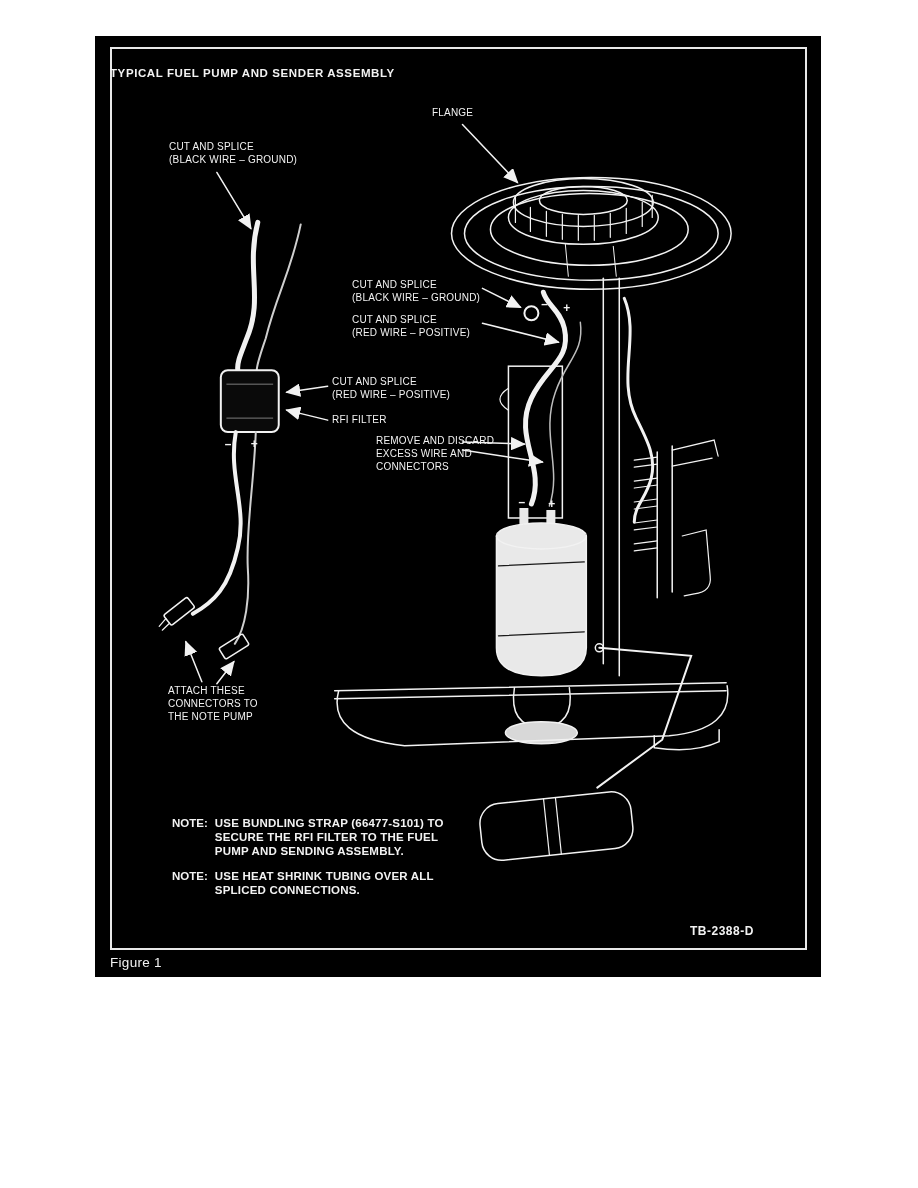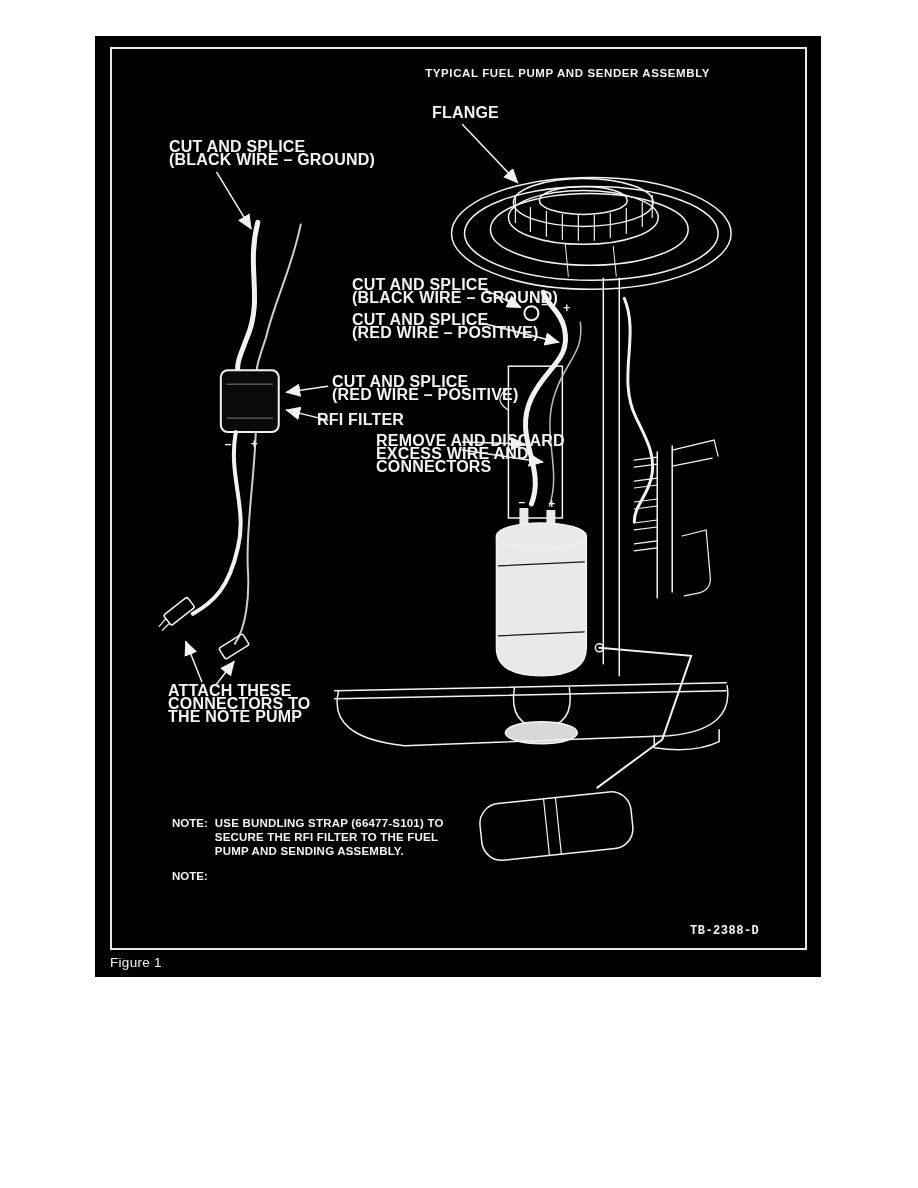--- a/index.html
+++ b/index.html
@@ -8,34 +8,34 @@
     position:absolute; left:95px; top:36px; width:726px; height:941px;
     background:#000; overflow:hidden;
   }
   .inner-border {
     position:absolute; left:15px; top:11px; width:697px; height:903px;
     border:2px solid #e9e9e9; box-sizing:border-box; pointer-events:none;
   }
   .art { position:absolute; left:0; top:0; width:726px; height:942px; }
   .art text { font:bold 12px "Liberation Sans", sans-serif; fill:#f2f2f2; }
   .fig-title {
-    position:absolute; left:15px; top:31px; width:600px; text-align:right;
+    position:absolute; left:15px; top:31px; width:600px; text-align:left;
     color:#f2f2f2; font-weight:bold; font-size:11.5px; letter-spacing:.6px;
   }
   .label {
-    position:absolute; color:#f2f2f2; font-weight:bold; font-size:16px;
+    position:absolute; color:#f2f2f2; font-weight:normal; font-size:10px;
     line-height:13px; letter-spacing:.2px; white-space:pre-line;
   }
   .notes { position:absolute; left:77px; top:780px; color:#f2f2f2; }
   .note { display:flex; gap:7px; margin-bottom:11px; }
   .note-label { font-weight:bold; font-size:11.5px; line-height:14px;text-align:center; }
   .note-text { font-weight:bold; font-size:11.5px; line-height:14px; white-space:pre-line; letter-spacing:.2px; }
   .drawing-number {
     position:absolute; left:595px; top:888px; width:110px; text-align:left;
-    color:#f2f2f2; font-weight:bold; font-size:12px; letter-spacing:.5px;font-family:Liberation Mono, monospace;
+    color:#f2f2f2; font-weight:bold; font-size:12px; letter-spacing:.5px;
   }
   .caption {
     position:absolute; left:15px; top:919px; color:#f2f2f2;
     font-size:13.5px; letter-spacing:.3px;
   }
 </style>
 </head>
 <body>
 
 <div class="page">
@@ -157,36 +157,38 @@
 
     <div class="label" style="left:337px; top:70px;">FLANGE</div>
     <div class="label" style="left:74px; top:104px;">CUT AND SPLICE
 (BLACK WIRE –  GROUND)</div>
     <div class="label" style="left:257px; top:242px;">CUT AND SPLICE
 (BLACK WIRE – GROUND)</div>
     <div class="label" style="left:257px; top:277px;">CUT AND SPLICE
 (RED WIRE –  POSITIVE)</div>
     <div class="label" style="left:237px; top:339px;">CUT AND SPLICE
 (RED WIRE –  POSITIVE)</div>
-    <div class="label" style="left:222px; top:377px;text-align:right;">RFI FILTER</div>
+    <div class="label" style="left:237px; top:377px;text-align:right;">RFI FILTER</div>
     <div class="label" style="left:237px; top:398px;margin-left:44px;">REMOVE AND DISCARD
 EXCESS WIRE AND
 CONNECTORS</div>
     <div class="label" style="left:73px; top:648px;">ATTACH THESE
 CONNECTORS TO
 THE NOTE PUMP</div>
 
     <div class="notes">
       <div class="note">
         <span class="note-label">NOTE:</span>
         <span class="note-text">USE BUNDLING STRAP (66477-S101) TO
 SECURE THE RFI FILTER TO THE FUEL
 PUMP AND SENDING ASSEMBLY.</span>
       </div>
       <div class="note">
         <span class="note-label">NOTE:</span>
+        <span class="note-text">USE HEAT SHRINK TUBING OVER ALL
+SPLICED CONNECTIONS.</span>
       </div>
     </div>
 
     <div class="drawing-number">TB-2388-D</div>
     <div class="caption">Figure 1</div>
   </div>
 </div>
 
 </body></html>

